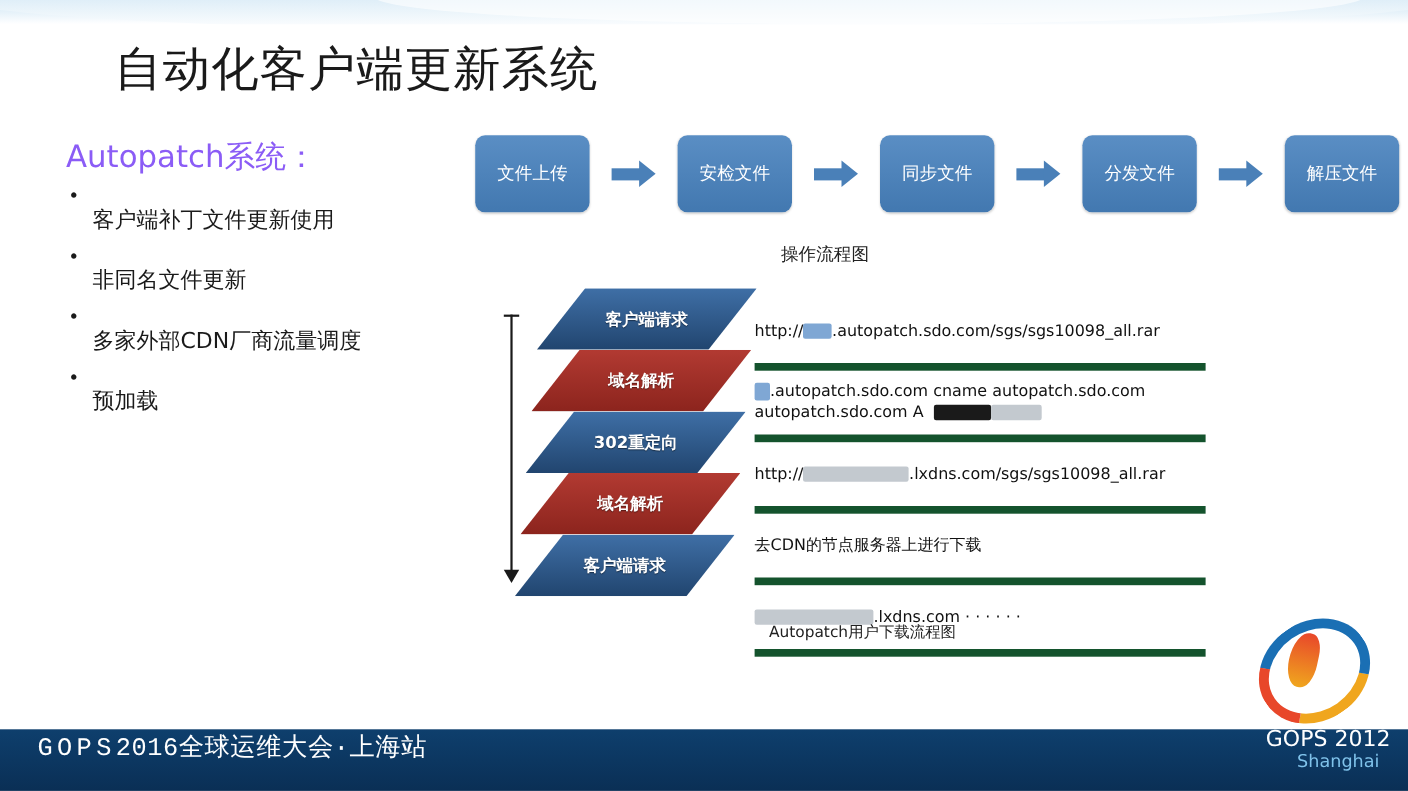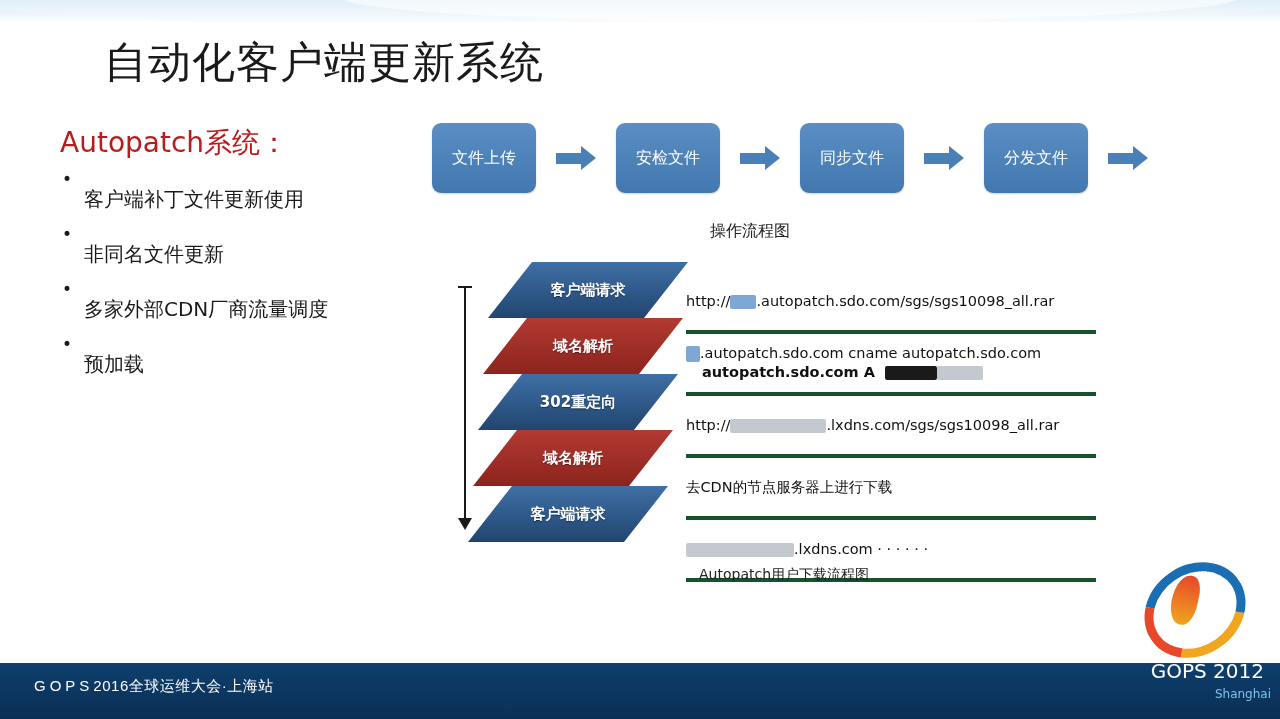--- a/index.html
+++ b/index.html
@@ -60,21 +60,21 @@
     letter-spacing: 1px;
     font-family: "DejaVu Sans", "Liberation Sans", sans-serif;
     white-space: nowrap;
   }
   
   .lead {
     position: absolute;
     left: 60px;
     top: 124px;
     font-size: 28px;
-    color: #b91c1c;
+    color: #8b5cf6;
     font-family: "DejaVu Sans", "Liberation Sans", sans-serif;
     white-space: nowrap;
   }
   .bullets {
     position: absolute;
     left: 62px;
     top: 166px;
     width: 420px;
   }
   .bullet {
@@ -214,31 +214,31 @@
 
   
   .rows {
     position: absolute;
     left: 686px;
     top: 272px;
     width: 410px;
   }
   .row {
     position: relative;
-    border-bottom: 4px solid #14532d;
+    border-bottom: 7px solid #14532d;
     height: 58px;
     display: flex;
     align-items: center;
     font-size: 14.5px;
     color: #111;
     font-family: "DejaVu Sans", "Liberation Sans", sans-serif;
   }
   .row.tall { height: 58px; }
   .row .line1 { line-height: 19px; white-space: nowrap; }
-  .row .line2 { line-height: 19px; white-space: nowrap; font-weight: bold; margin-left: 16px;}
+  .row .line2 { line-height: 19px; white-space: nowrap; font-weight: normal;}
   .row .stackcol { display: flex; flex-direction: column; justify-content: center;}
   .mask {
     display: inline-block;
     vertical-align: middle;
     background: #b9c4d0;
     border-radius: 2px;
     height: 14px;
   }
   .mask.blue { background: #7fa7d4; }
   .mask.dark { background: #1a1a1a; }
@@ -258,25 +258,25 @@
     position: absolute;
     left: 0;
     bottom: 0;
     width: 1280px;
     height: 56px;
     background: linear-gradient(180deg, #0e3f6d 0%, #0a2f55 100%);
   }
   .footer-text {
     position: absolute;
     left: 34px;
-    top: 14px;
-    font-size: 15px;
+    top: 0;
+    font-size: 23px;
     color: #ffffff;
     letter-spacing: .5px;
-    font-family: Liberation Sans, sans-serif;
+    font-family: Liberation Mono, monospace;
     white-space: nowrap;
   }
   .footer-text .sp { letter-spacing: 4px; }
   
   .logo {
     position: absolute;
     right: 18px;
     bottom: 62px;
     width: 110px;
     height: 92px;
@@ -303,24 +303,24 @@
     position: absolute;
     right: 16px;
     bottom: 36px;
     color: #ffffff;
     font-size: 20px;
     font-family: "DejaVu Sans", "Liberation Sans", sans-serif;
     white-space: nowrap;
   }
   .logo-sub {
     position: absolute;
-    right: 9px;
+    right: 26px;
     bottom: 18px;
     color: #7fc2ea;
-    font-size: 12px;
+    font-size: 16px;
     font-family: "DejaVu Sans", "Liberation Sans", sans-serif;
   }
 </style>
 </head>
 <body>
 
 <div class="slide">
 
   <div class="top-band">
     <div class="swoosh"></div>
@@ -363,20 +363,21 @@
     <div class="flow-box">同步文件</div>
     <div class="arrow">
         <div class="shaft"></div>
         <div class="head"></div>
       </div>
     <div class="flow-box">分发文件</div>
     <div class="arrow">
         <div class="shaft"></div>
         <div class="head"></div>
       </div>
+    <div class="flow-box">解压文件</div>
   </div>
   <div class="flow-caption">操作流程图</div>
 
   <div class="stack-arrow">
     <div class="vtop"></div>
     <div class="vline"></div>
     <div class="vhead"></div>
   </div>
 
   <div class="stack">

